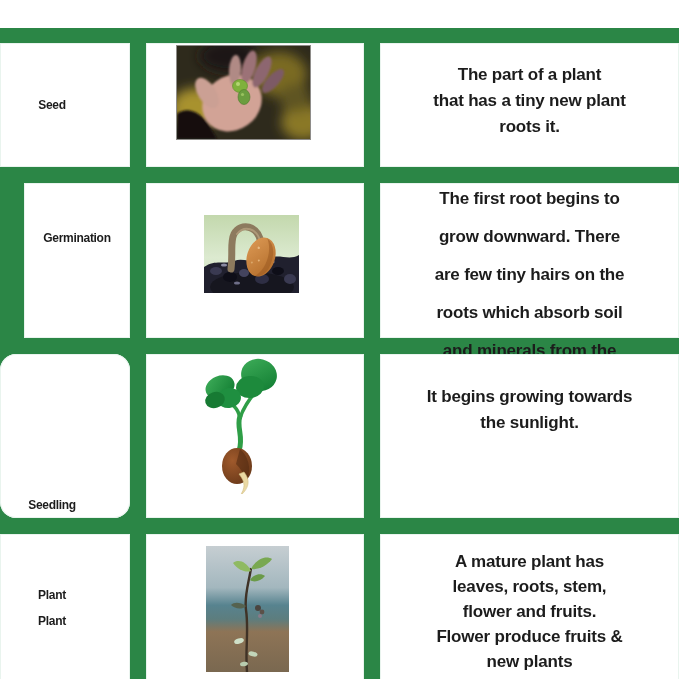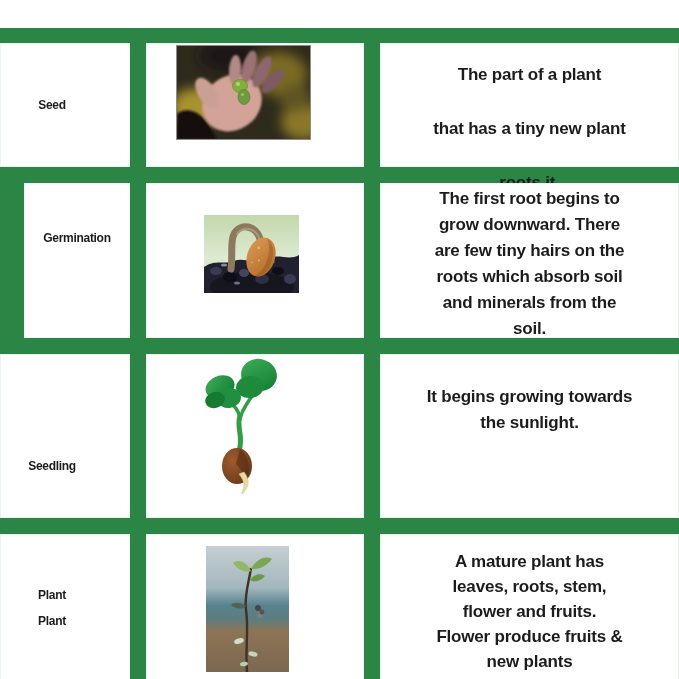--- a/index.html
+++ b/index.html
@@ -19,38 +19,38 @@
     overflow:hidden;
   }
   .cell{background:#ffffff;box-shadow:inset 0 0 0 1px #e9f4ee;overflow:visible;}
 
   
   .label-cell{display:flex;flex-direction:column;align-items:center;justify-content:center;}
   .label-line{font-weight:700;font-size:12px;line-height:26px;color:#1c1c1c;
               letter-spacing:-0.3px;text-align:center;white-space:nowrap;}
   .shiftL .label-line{transform:translateX(-13px);}
   .label-r2{justify-content:flex-start;padding-top:42px;margin-left:24px;}
-  .label-r3{justify-content:center;padding-top:60px;}
+  .label-r3{justify-content:flex-end;padding-top:60px;border-radius:16px;}
   .label-r4{justify-content:flex-start;padding-top:48px;}
 
   
   .image-cell{display:flex;justify-content:center;align-items:flex-start;}
   .img-r1{padding-top:3px;}  .img-r1 .imgbox{transform:translateX(-12px);}
   .img-r2{padding-top:32px;} .img-r2 .imgbox{transform:translateX(-4px);}
   .img-r3{padding-top:2px;}  .img-r3 .imgbox{transform:translateX(-15px);}
   .img-r4{padding-top:12px;} .img-r4 .imgbox{transform:translateX(-8px);}
   .imgbox{display:block;line-height:0;}
   .photo-frame{outline:1px solid rgba(50,45,40,.55);}
 
   
   .desc-cell{display:flex;flex-direction:column;align-items:center;justify-content:flex-start;}
   .desc-line{font-weight:700;font-size:17px;line-height:26px;color:#1c1c1c;
              letter-spacing:-0.2px;text-align:center;white-space:nowrap;}
-  .desc-r1{padding-top:19px;gap:28px;}
-  .desc-r2{padding-top:3px;}
+  .desc-r1{padding-top:19px;}
+  .desc-r2{padding-top:3px;gap:12px;}
   .desc-r3{padding-top:30px;}
   .desc-r4{padding-top:15px;} .desc-r4 .desc-line{line-height:25px;}
 </style>
 </head>
 <body style="background: rgb(255, 255, 255);">
 
 <div class="page">
   <div class="grid" style="background: rgb(43, 134, 70);">
 
     <div class="cell label-cell shiftL">

